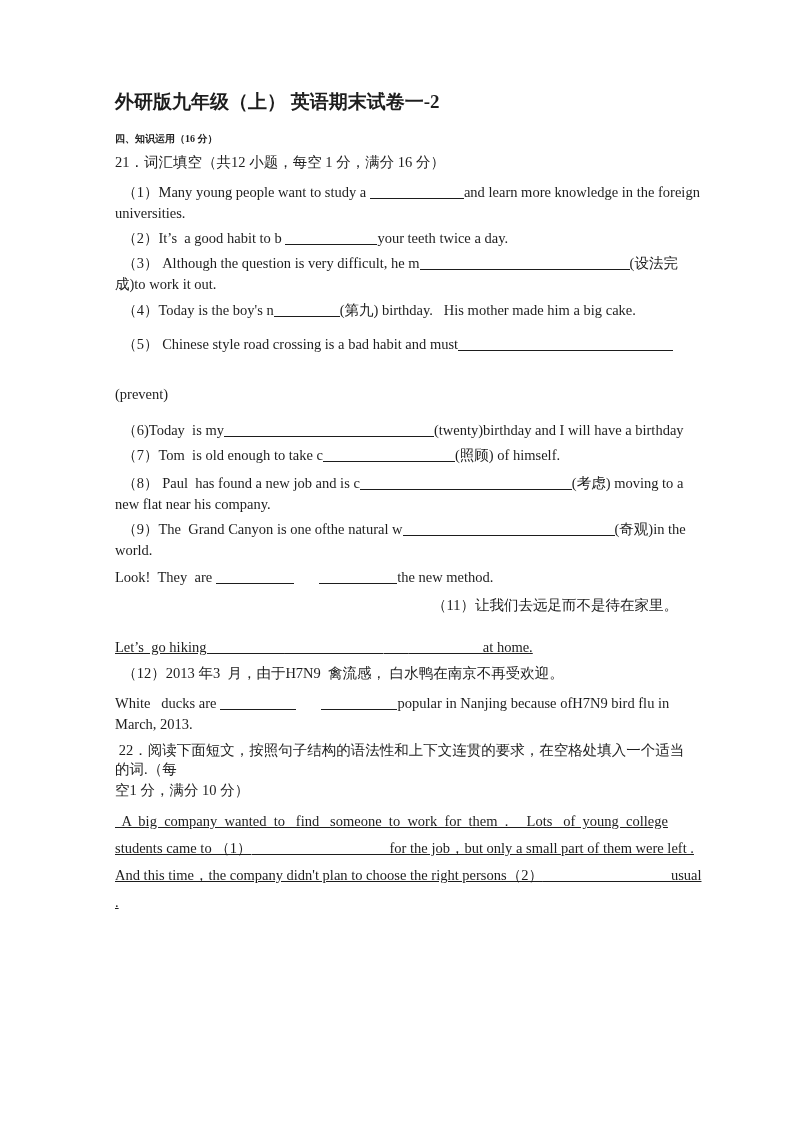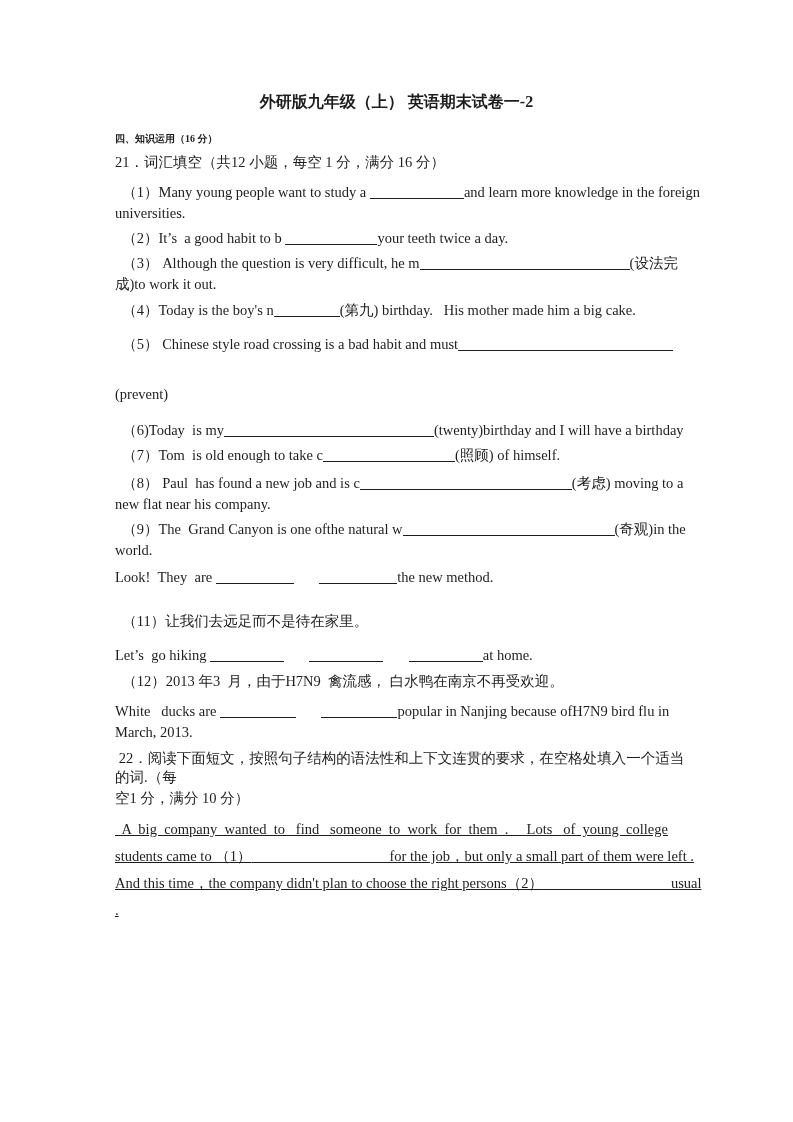--- a/index.html
+++ b/index.html
@@ -9,24 +9,23 @@
     height: 1122px;
     background: #ffffff;
     box-sizing: border-box;
     padding: 88px 115px 0 115px;
     color: #1d1d1d;
     font-family: "Liberation Serif", "DejaVu Serif", serif;
     font-size: 14.5px;
     overflow: hidden;
   }
   .title {
-    font-size: 16px;
+    font-size: 19px;
     line-height: 28px;
     font-weight: bold;
-    text-align: center;
     white-space: pre;
   }
   .block { white-space: pre; }
   .line  { line-height: 21px; white-space: pre; }
   .h .line {
     font-weight: bold;
     font-size: 10px;
     line-height: 22px;
   }
   .lh19 .line { line-height: 19px; }
@@ -45,22 +44,22 @@
   [data-name="q21-3"]         { margin-top: 4px; }
   [data-name="q21-4"]         { margin-top: 5px; }
   [data-name="q21-5"]         { margin-top: 13px; }
   [data-name="prevent-note"]  { margin-top: 29px; }
   [data-name="q21-6"]         { margin-top: 15px; }
   [data-name="q21-7"]         { margin-top: 4px; }
   [data-name="q21-8"]         { margin-top: 7px; }
   [data-name="q21-9"]         { margin-top: 4px; }
   [data-name="q21-10-cn"]     { margin-top: 3px; }
   [data-name="q21-10-en"]     { margin-top: 6px; }
-  [data-name="q21-11-cn"]     { margin-top: 23px; }
-  [data-name="q21-11-en"]     { margin-top: 13px; }
+  [data-name="q21-11-cn"]     { margin-top: 7px; text-align: right; }
+  [data-name="q21-11-en"]     { margin-top: 21px; text-decoration: underline; }
   [data-name="q21-12-cn"]     { margin-top: 5px; }
   [data-name="q21-12-en"]     { margin-top: 9px; }
   [data-name="sec5-heading"]  { margin-top: 2px; }
   [data-name="q22-intro"]     { margin-top: 6px; }
   [data-name="q22-intro2"]    { margin-top: 1px; }
   [data-name="q22-passage"]   { margin-top: 7px; }
 </style>
 </head>
 <body>
 

